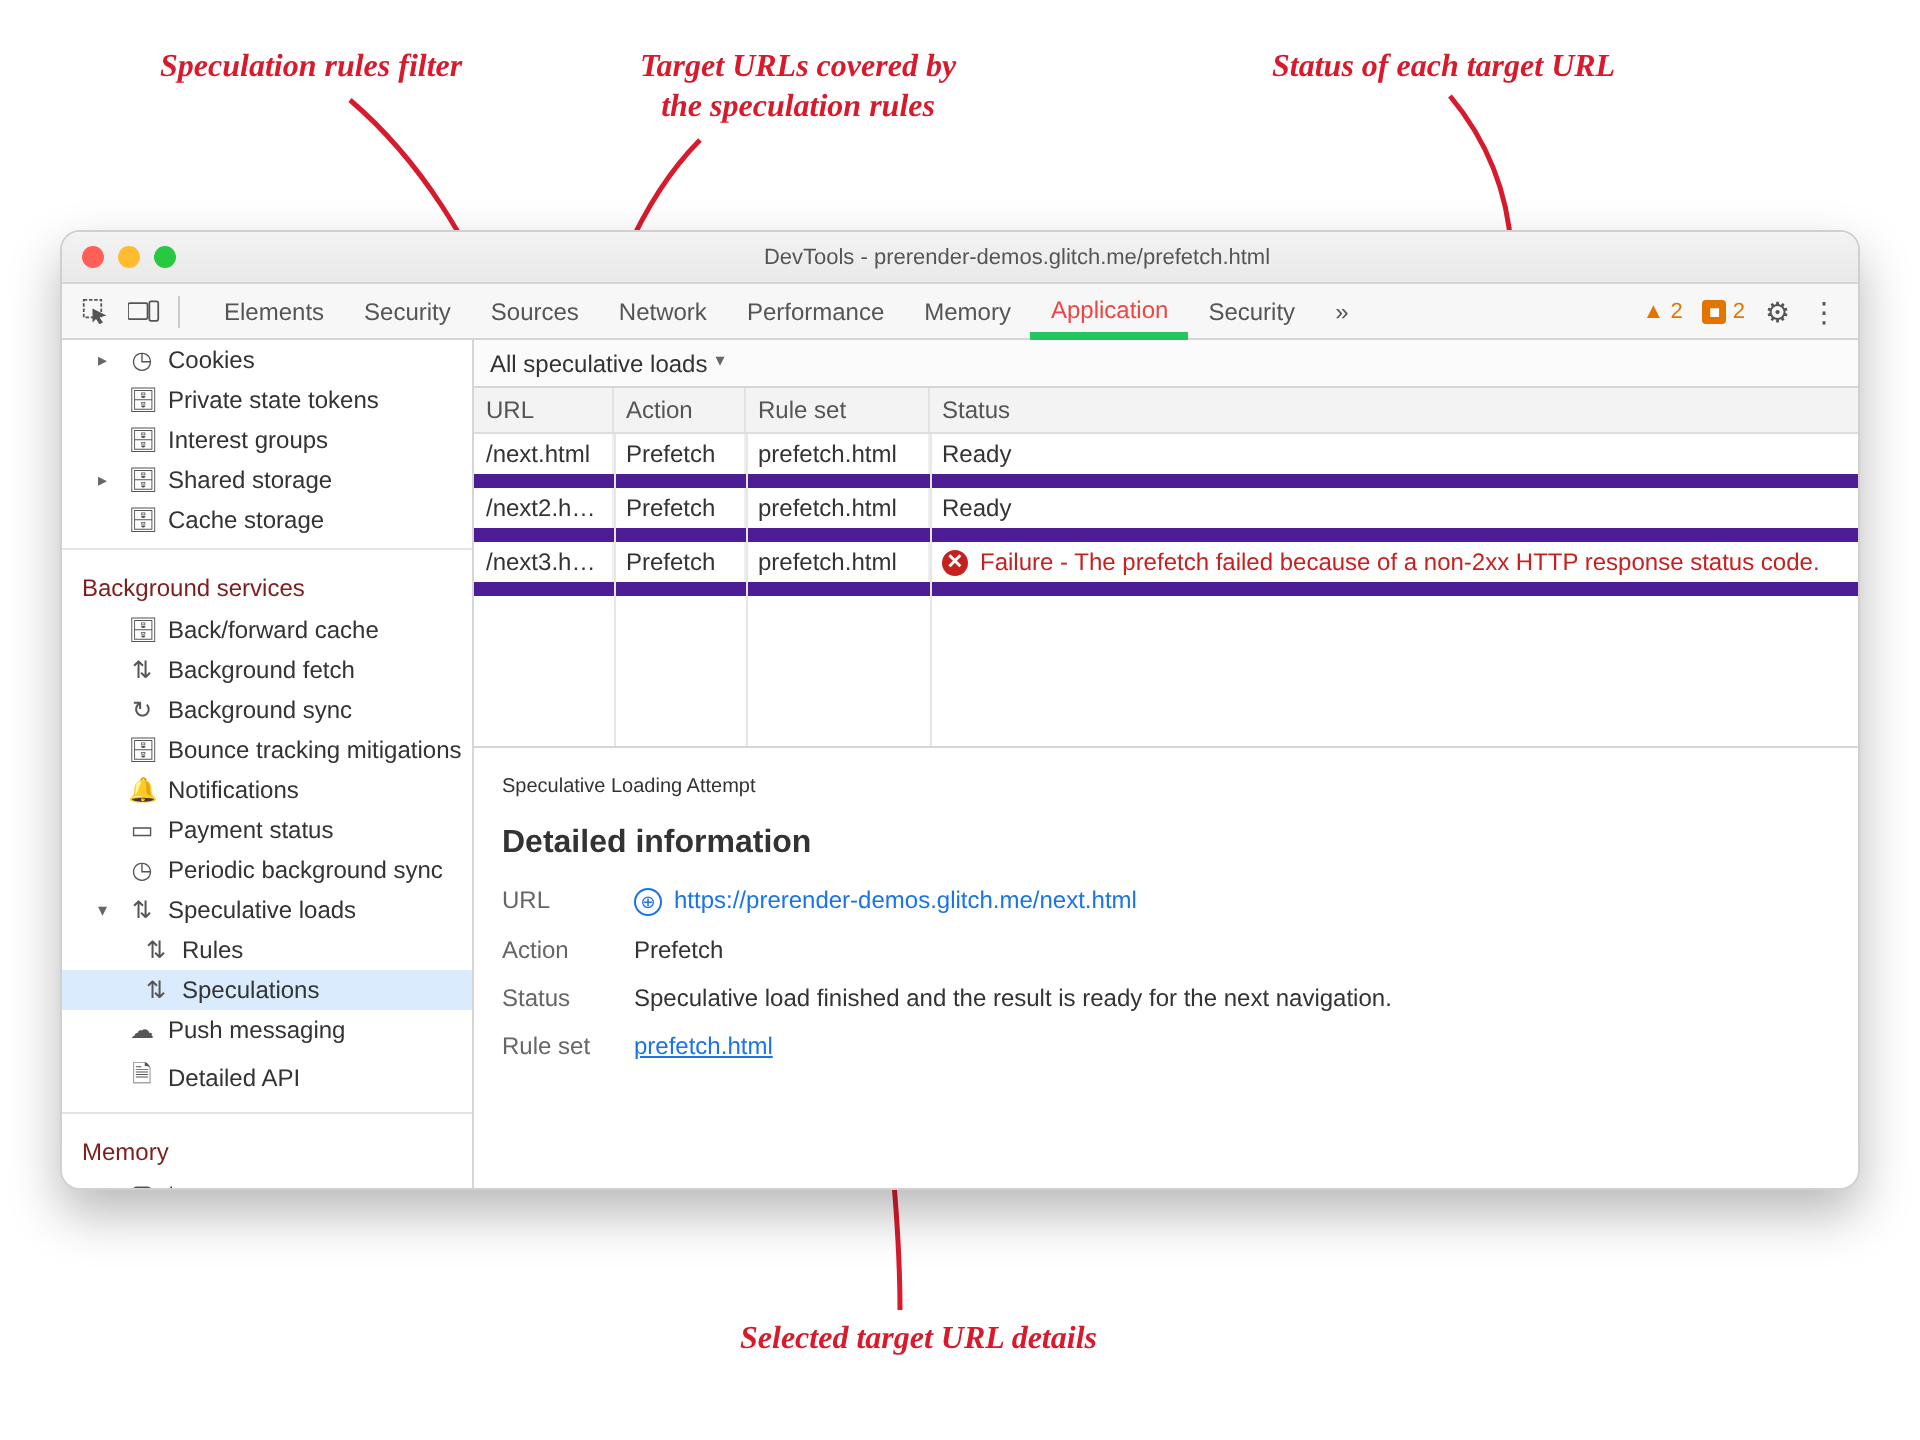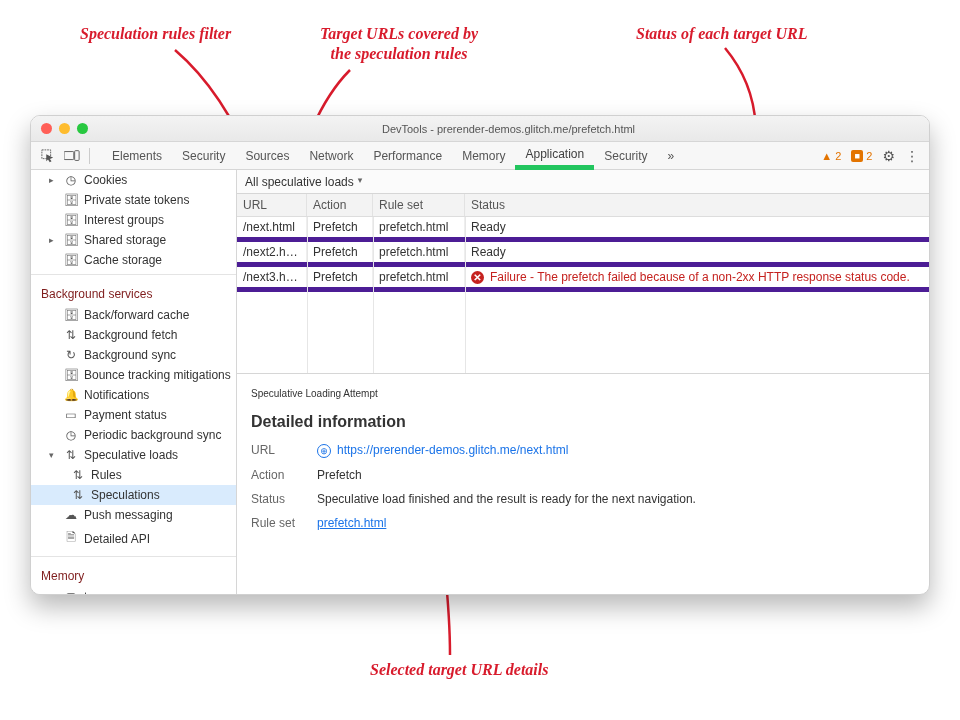--- a/index.html
+++ b/index.html
@@ -55,21 +55,21 @@
     height: 28px;
     display:flex; align-items:center;
     border-bottom:1px solid #d6d6d6;
     padding: 0 6px;
     gap: 2px;
     background:#f7f7f7;
   }
   .tb-icon { width:22px; display:flex; justify-content:center; color:#555; }
   .tabs { display:flex; align-items:center; gap:0; margin-left:6px; flex:1; }
   .tab { padding: 6px 10px; color:#555; cursor:default; }
-  .tab.active { color:#404040; border-bottom:6px solid #22c55e; padding-bottom:4px; }
+  .tab.active { color:#ef4444; border-bottom:4px solid #22c55e; padding-bottom:4px; }
   .tb-right { display:flex; align-items:center; gap:10px; margin-right:4px; }
   .warn-badge, .issue-badge { display:flex; align-items:center; gap:3px; font-size:11px; }
   .warn-badge span.ico { color:#e37400; } .warn-badge { color:#e37400; }
   .issue-badge span.ico{ background:#e37400; color:#fff; width:12px; height:12px; display:inline-flex; align-items:center; justify-content:center; font-size:9px; border-radius:2px; }
   .gear, .kebab { color:#555; font-size:14px; }
 
   .body { flex:1; display:flex; overflow:hidden; }
   .sidebar {
     width: 206px;
     border-right:1px solid #d6d6d6;
@@ -91,21 +91,21 @@
   .filter-select .caret{ font-size:9px; color:#666; }
 
   .grid { border-bottom:1px solid #d6d6d6; }
   .ghead, .grow { display:grid; grid-template-columns: 70px 66px 92px 1fr; font-size:12px; }
   .ghead { background:#f3f3f3; border-bottom:1px solid #ddd; color:#555; }
   .ghead > div { padding:4px 6px; border-right:1px solid #e2e2e2; }
   .ghead > div:last-child { border-right:none; }
   .gbody { min-height:156px; }
   .grow > div { padding:3px 6px; border-right:1px solid #eee; white-space:nowrap; overflow:hidden; text-overflow:ellipsis; }
   .grow > div:last-child { border-right:none; }
-  .grow { border-bottom:5px solid #4c1d95; }
+  .grow { border-bottom:7px solid #4c1d95; }
   .status-fail { color:#c5221f; display:flex; align-items:center; gap:6px; }
   .fail-ico { width:13px; height:13px; border-radius:50%; background:#c5221f; color:#fff; display:inline-flex; align-items:center; justify-content:center; font-size:10px; font-weight:700; }
   .gbody-wrap { position:relative; }
   .gbody-wrap::after {
     content:""; position:absolute; left:0; right:0; top:0; bottom:0;
     background-image: linear-gradient(to right, #eee 1px, transparent 1px);
     background-size: 100% 100%;
     pointer-events:none;
     display:none;
   }

